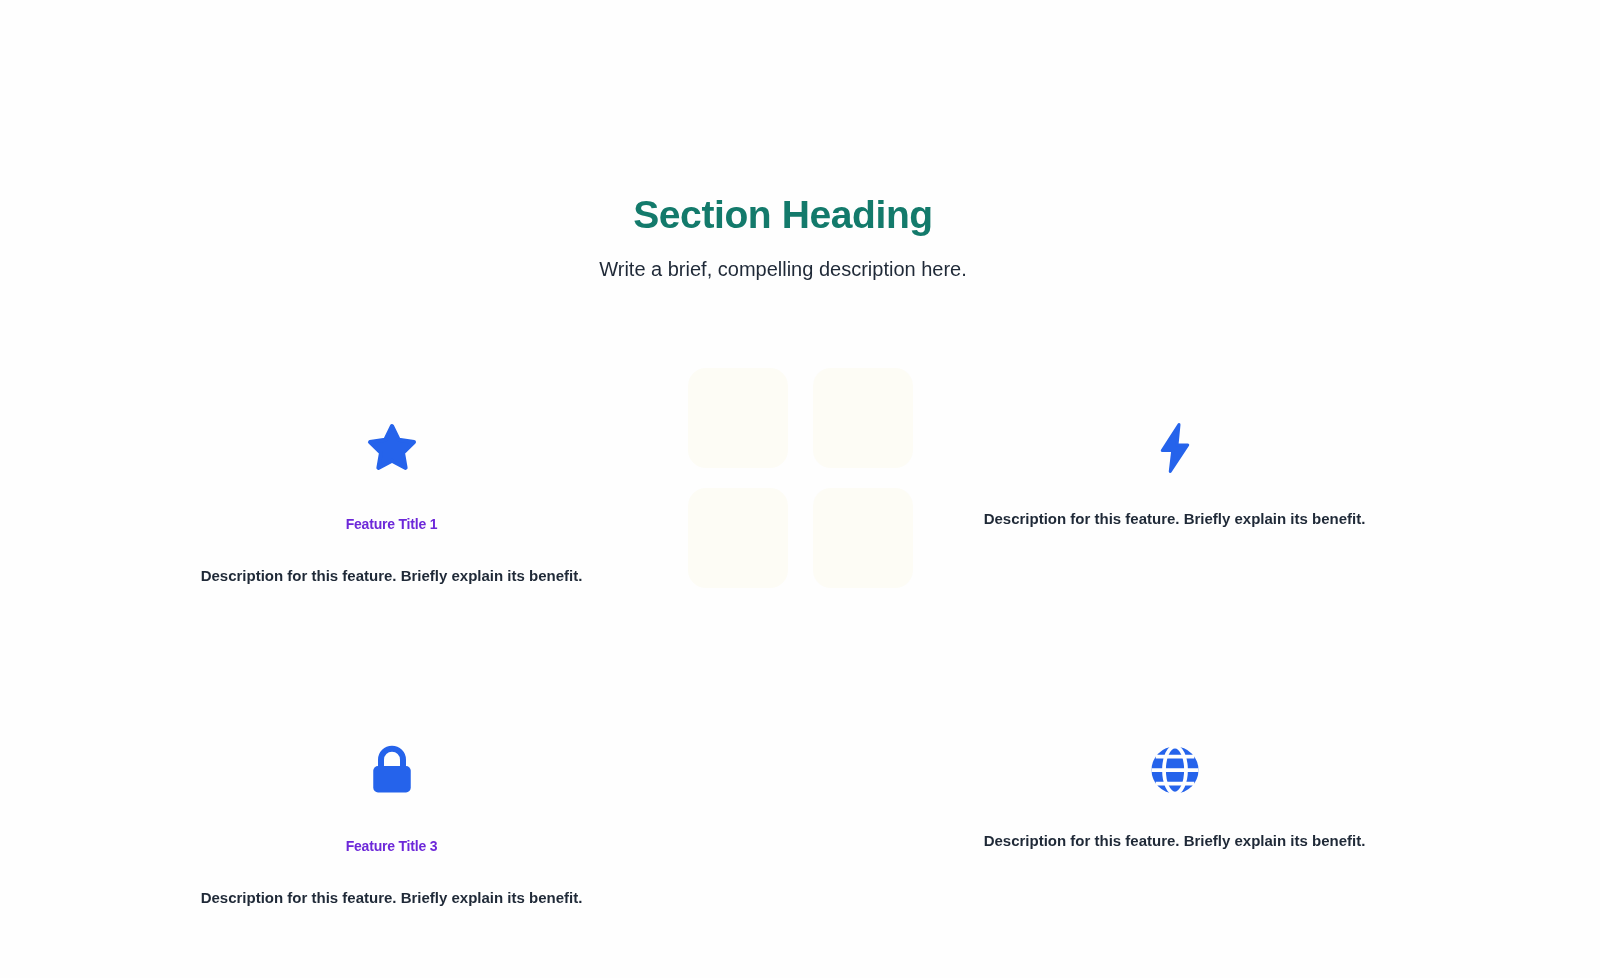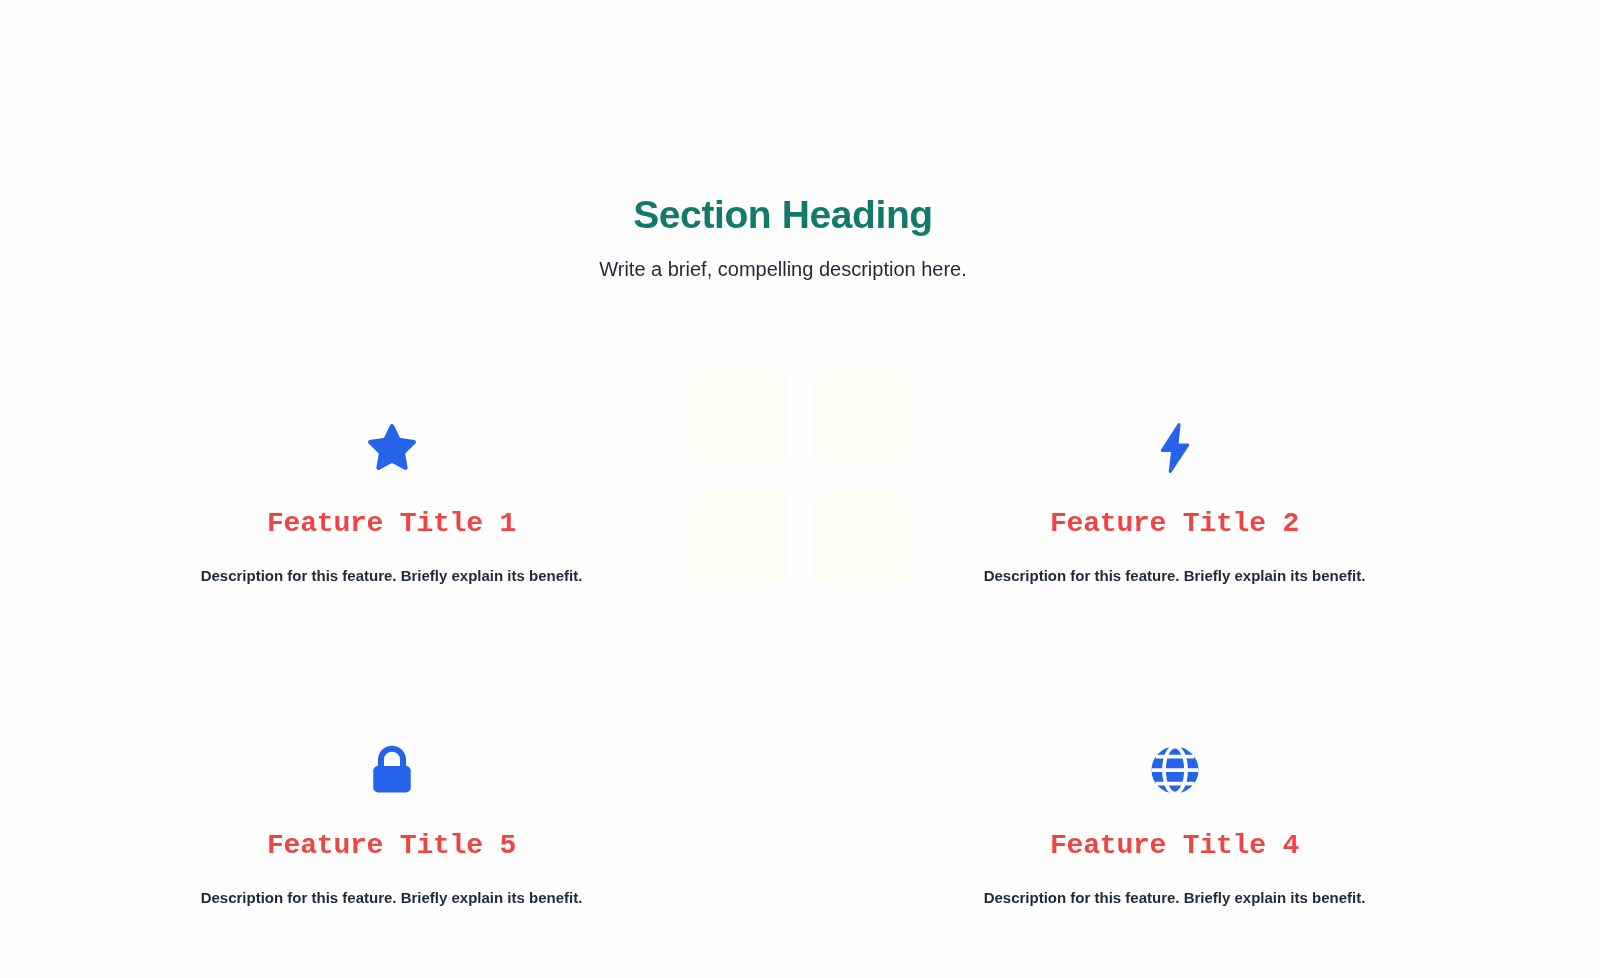--- a/index.html
+++ b/index.html
@@ -89,26 +89,25 @@
     margin: 0 auto;
     line-height: 0;
   }
   .feature-icon svg {
     display: block;
     margin: 0 auto;
   }
   .feature-title {
     margin: 0;
     padding-top: 27px;
-    font-size: 28px;
+    font-size: 14px;
     line-height: 30px;
     font-weight: 700;
     letter-spacing: -0.2px;
-    color: #ef4444;
-    font-family: Liberation Mono, monospace;
+    color: #6d28d9;
   }
   .feature-desc {
     margin: 0;
     padding-top: 26px;
     font-size: 15px;
     line-height: 22px;
     font-weight: 700;
     color: #1F2937;
   }
 </style>
@@ -140,45 +139,43 @@
       <h2 class="feature-title">Feature Title 1</h2>
       <p class="feature-desc">Description for this feature. Briefly explain its benefit.</p>
     </div>
 
     <div class="feature">
       <span class="feature-icon">
         <svg width="60" height="60" viewBox="0 0 24 24" aria-hidden="true">
           <path fill="#2563EB" stroke="#2563EB" stroke-width="1.2" stroke-linejoin="round" d="M13.6 2.6L6.9 13.0h4.2l-1.0 8.4 7.0-10.6h-4.3z"></path>
         </svg>
       </span>
-      <h2 class="feature-title">Feature Title 2</h2>
       <p class="feature-desc">Description for this feature. Briefly explain its benefit.</p>
     </div>
 
     <div class="feature">
       <span class="feature-icon">
         <svg width="60" height="60" viewBox="0 0 24 24" aria-hidden="true">
           <path fill="none" stroke="#2563EB" stroke-width="2.4" d="M7.6 10.6V7.9a4.4 4.4 0 0 1 8.8 0v2.7"></path>
           <rect x="4.5" y="10.4" width="15" height="10.6" rx="1.9" fill="#2563EB"></rect>
         </svg>
       </span>
-      <h2 class="feature-title">Feature Title 5</h2>
+      <h2 class="feature-title">Feature Title 3</h2>
       <p class="feature-desc">Description for this feature. Briefly explain its benefit.</p>
     </div>
 
     <div class="feature">
       <span class="feature-icon">
         <svg width="60" height="60" viewBox="0 0 24 24" aria-hidden="true">
           <circle cx="12" cy="12" r="9.4" fill="#2563EB"></circle>
           <g fill="none" stroke="#FEFEFE" stroke-width="1.5">
             <ellipse cx="12" cy="12" rx="4.4" ry="9.4"></ellipse>
             <line x1="2.6" y1="12" x2="21.4" y2="12"></line>
             <path d="M4.3 6.6h15.4"></path>
             <path d="M4.3 17.4h15.4"></path>
           </g>
         </svg>
       </span>
-      <h2 class="feature-title">Feature Title 4</h2>
       <p class="feature-desc">Description for this feature. Briefly explain its benefit.</p>
     </div>
 
   </div>
 </div>
 
 </body></html>

